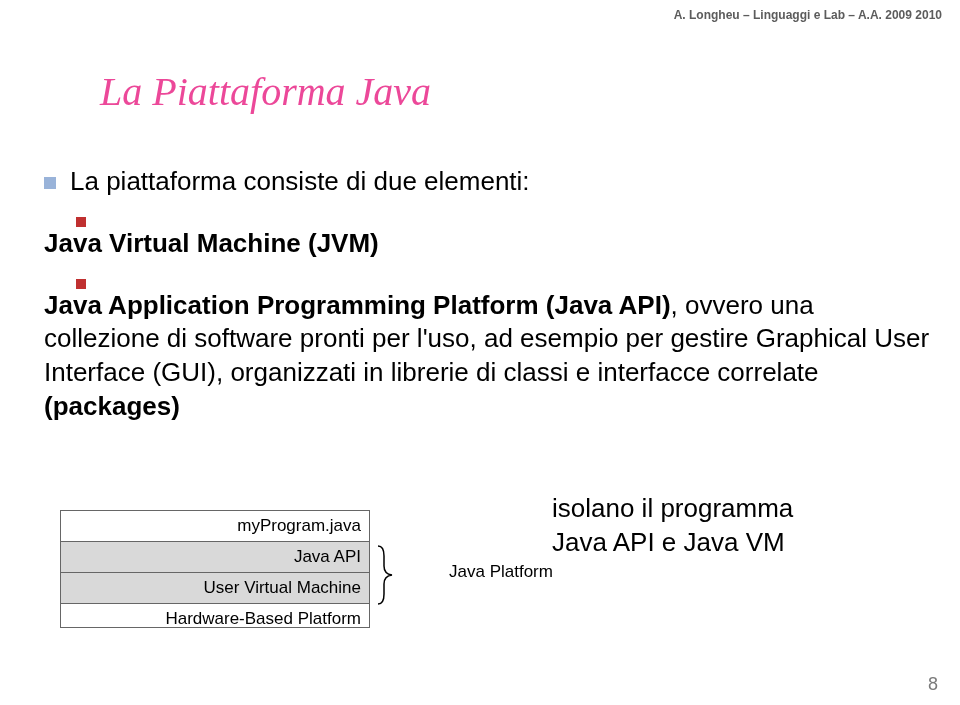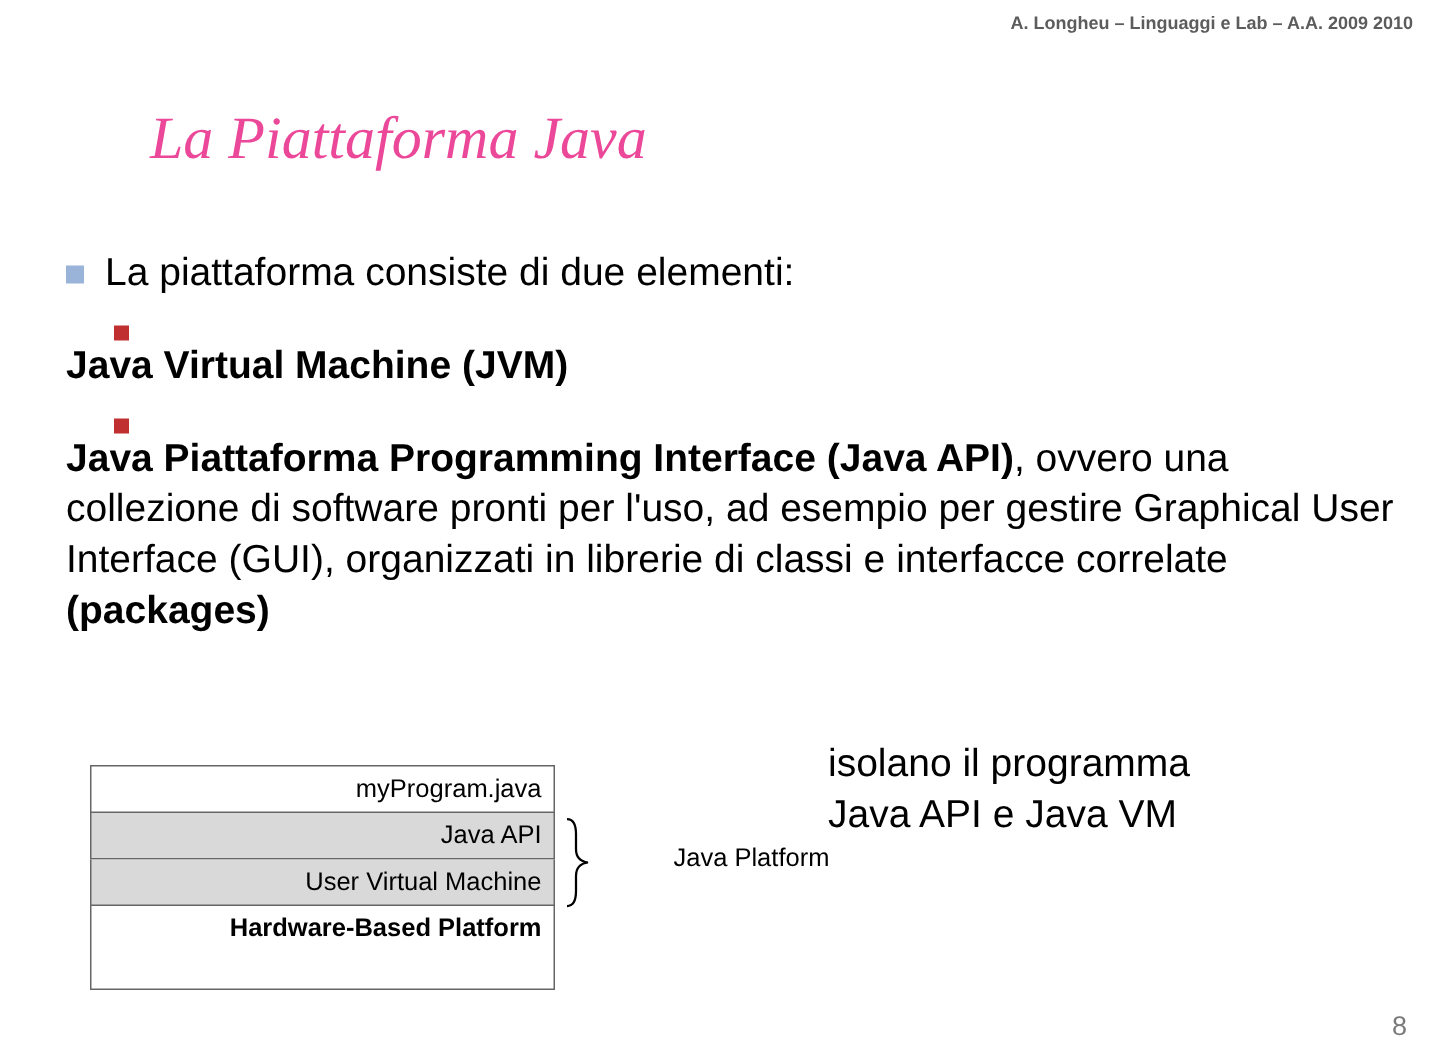--- a/index.html
+++ b/index.html
@@ -89,22 +89,21 @@
       font-family: "Comic Sans MS", cursive, sans-serif;
       font-size: 17px;
       color: #000;
       padding: 5px 8px;
       text-align: right;
     }
     .diagram-cell.white {
       background: #fff;
     }
     .diagram-cell.bottom {
-      height: 56px;
-      font-weight: bold;
+      height: 24px;
     }
     .diagram-cell + .diagram-cell {
       border-top: none;
     }
     .brace {
       position: absolute;
       left: 314px;
       top: 54px;
       width: 28px;
       height: 62px;
@@ -152,21 +151,21 @@
   </div>
   <div class="bullet-row sub-item">
     <div class="bullet-square red"></div>
     <div class="bullet-text">
       <span class="bold">Java Virtual Machine (JVM)</span>
     </div>
   </div>
   <div class="bullet-row sub-item">
     <div class="bullet-square red"></div>
     <div class="bullet-text">
-      <span class="bold">Java Piattaforma Programming Interface (Java API)</span><span>, ovvero una collezione di software pronti per l'uso, ad esempio per gestire Graphical User Interface (GUI), organizzati in librerie di classi e interfacce correlate </span><span class="bold">(packages)</span>
+      <span class="bold">Java Application Programming Platform (Java API)</span><span>, ovvero una collezione di software pronti per l'uso, ad esempio per gestire Graphical User Interface (GUI), organizzati in librerie di classi e interfacce correlate </span><span class="bold">(packages)</span>
     </div>
   </div>
 </div>
 
 <div class="diagram-area">
   <div class="diagram-stack">
     <div class="diagram-cell white">myProgram.java</div>
     <div class="diagram-cell">Java API</div>
     <div class="diagram-cell">User Virtual Machine</div>
     <div class="diagram-cell white bottom">Hardware-Based Platform</div>

